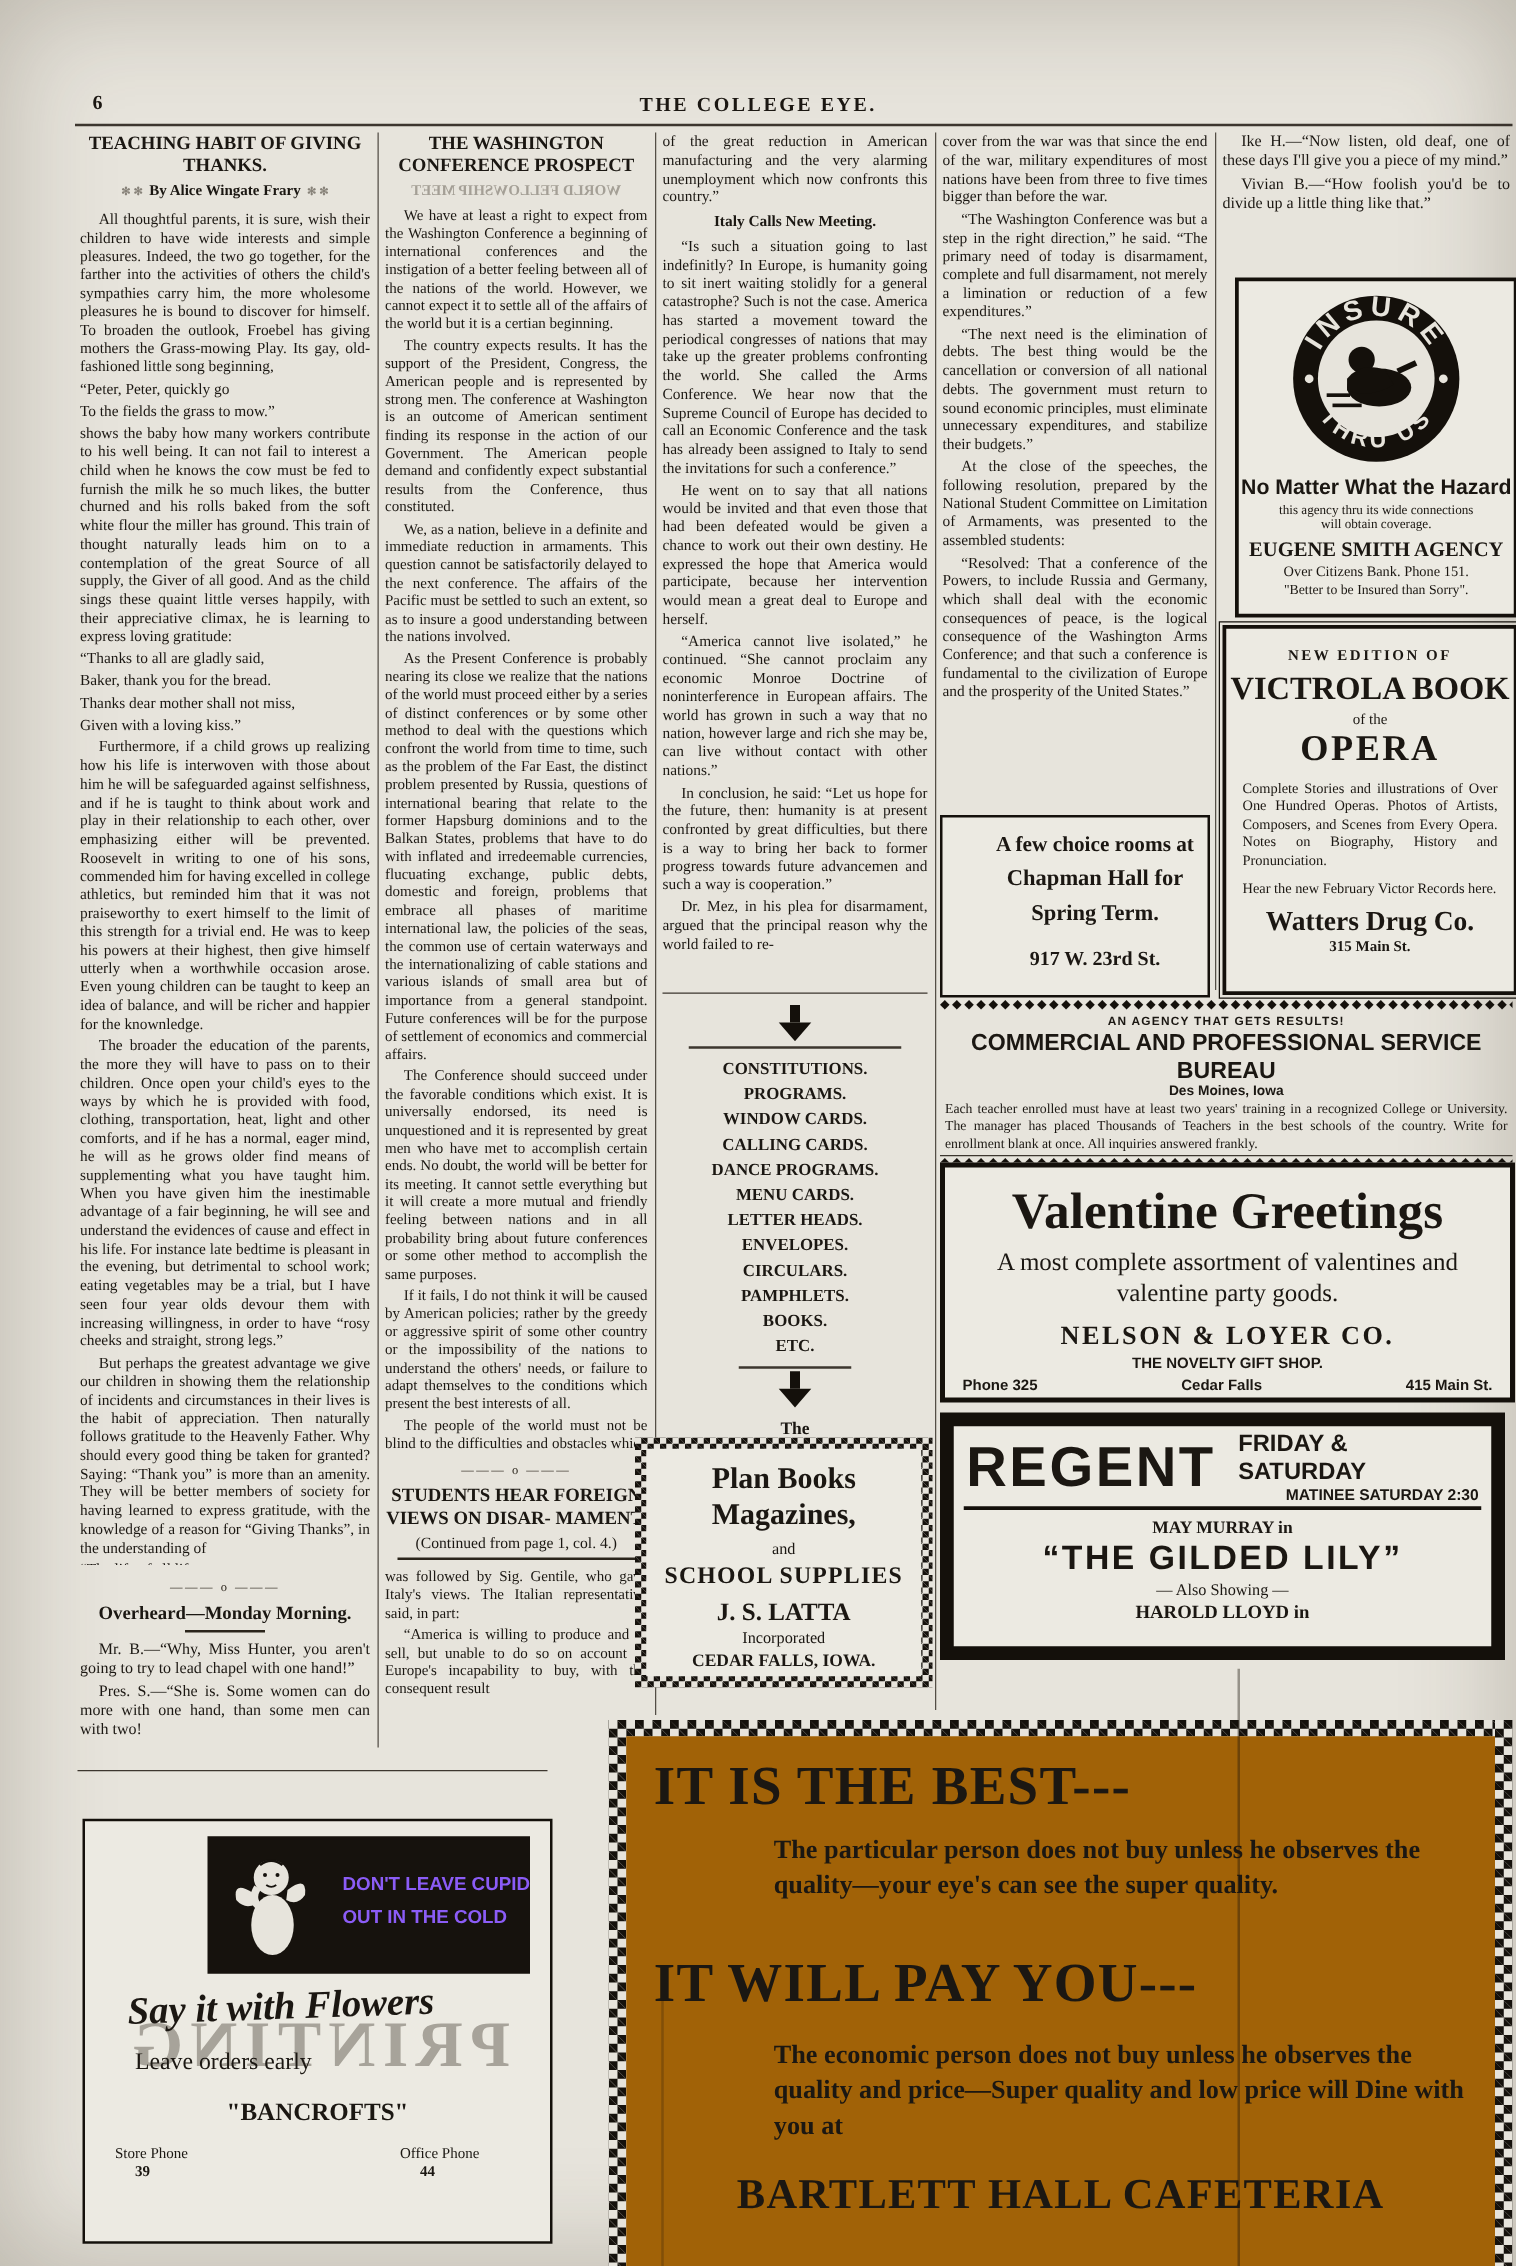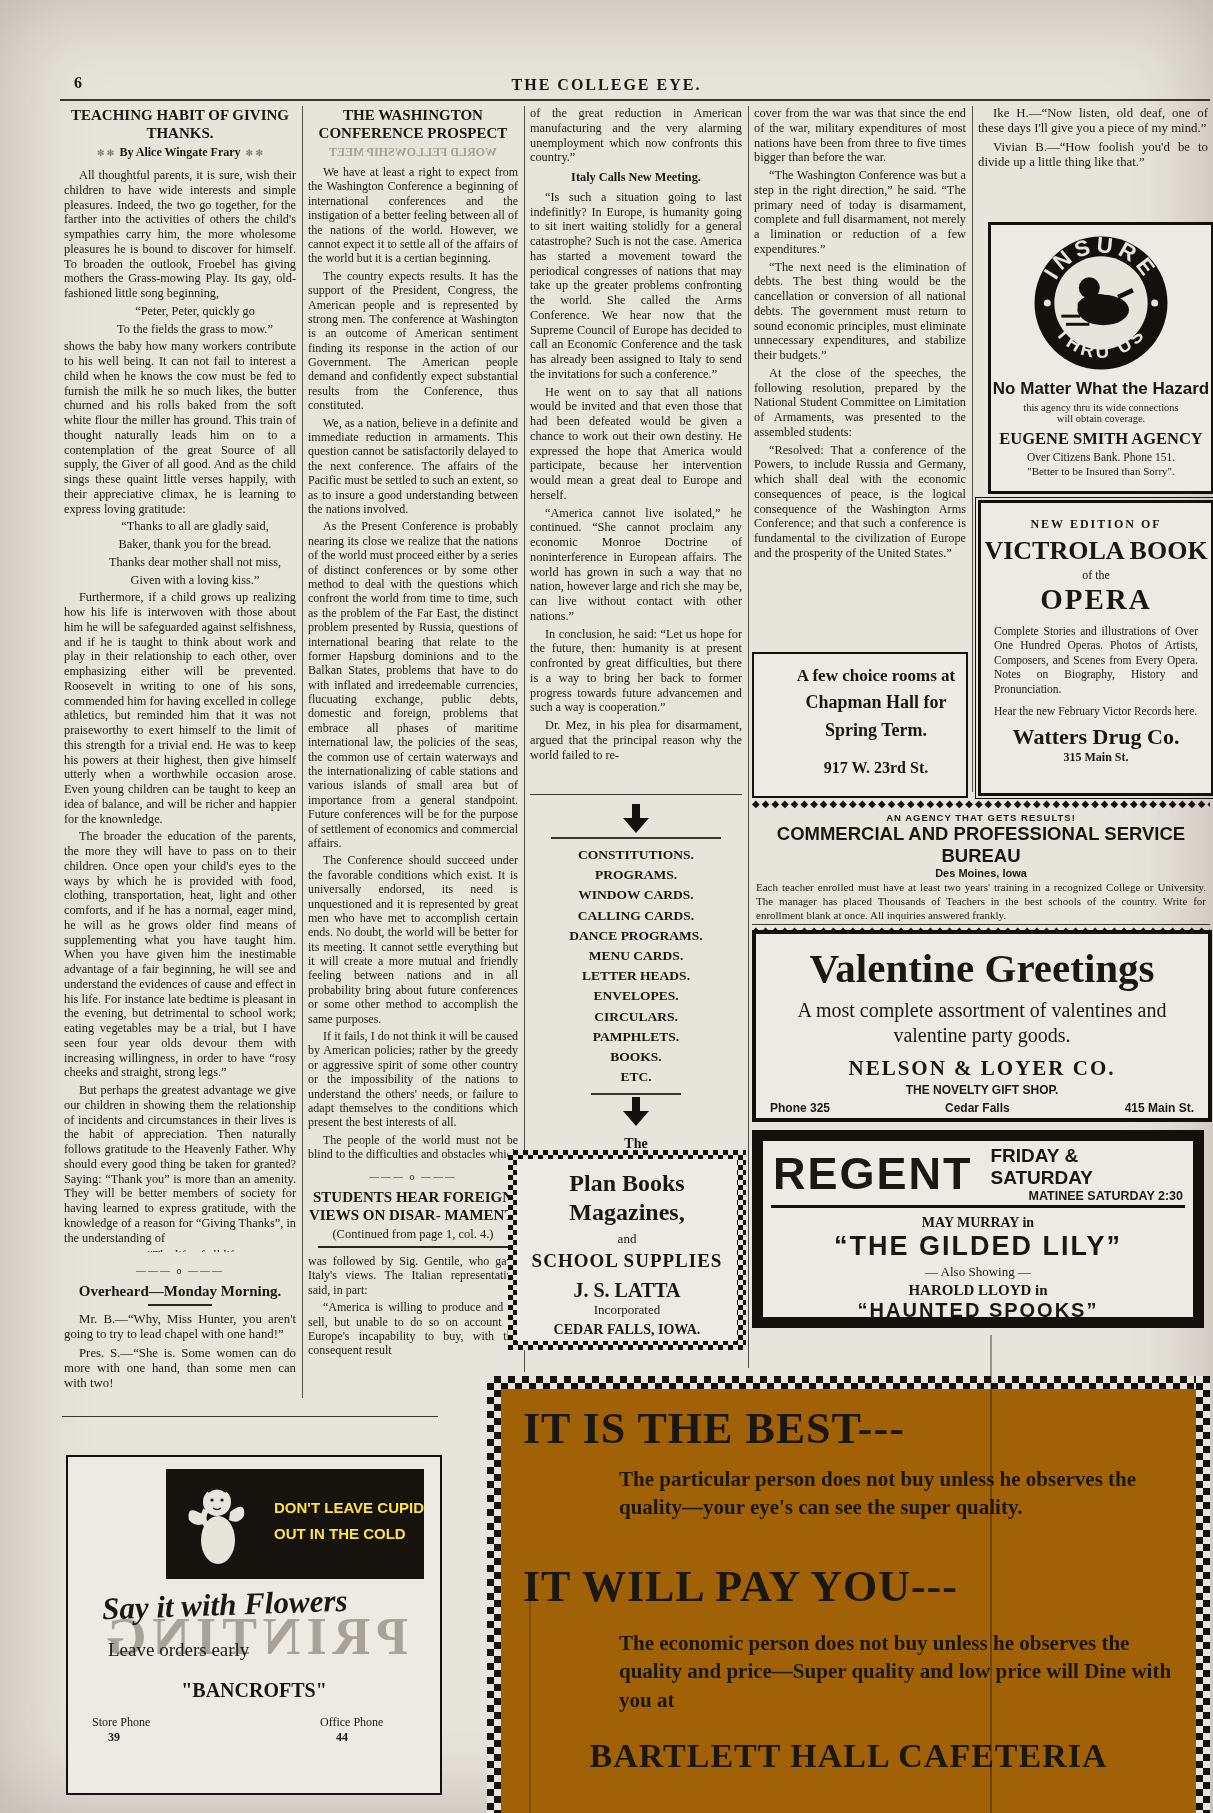--- a/index.html
+++ b/index.html
@@ -6,21 +6,21 @@
   .page{position:relative;width:1213px;height:1813px;margin:0 auto;background:#e7e4dc;
         font-family:"Liberation Serif","DejaVu Serif",serif;color:#1b1712;overflow:hidden;
         box-shadow:inset 0 0 90px rgba(70,58,40,.28);}
   .abs{position:absolute;}
   .vrule{position:absolute;width:1px;background:rgba(35,28,20,.75);}
   .hrule{position:absolute;height:2px;background:rgba(30,24,16,.85);}
   .crease{position:absolute;width:2px;background:rgba(30,22,12,.4);}
 
   
   .col p{margin:0 0 3px;text-indent:15px;text-align:justify;line-height:1.2;}
-  .col p.verse{text-indent:0;text-align:center;margin-left:30px;}
+  .col p.verse{text-indent:0;text-align:left;}
   .col p.subhead{text-indent:0;text-align:center;font-weight:bold;margin:5px 0;}
   .col p.noindent{text-indent:0;}
   .f120 p{font-size:12px;}
   .f123 p{font-size:12.3px;}
   .f128 p{font-size:12.8px;}
   .art-title{font-weight:bold;text-align:center;font-size:15px;line-height:1.2;margin:0 0 3px;}
   .byline{text-align:center;font-weight:bold;font-size:12px;margin:0 0 8px;}
   .byline::before,.byline::after{content:"✻ ✻";color:rgba(40,32,22,.5);font-size:9px;margin:0 5px;}
   .divider{text-align:center;margin:4px 0;color:#2a241b;}
   .divider::before{content:"——— o ———";font-size:10px;letter-spacing:2px;}
@@ -288,37 +288,36 @@
       <div style="margin-left:18px;">
         <div class="bold sans" style="font-size:19px;">FRIDAY &amp; SATURDAY</div>
         <div class="bold sans" style="font-size:12.5px;text-align:right;">MATINEE SATURDAY 2:30</div>
       </div>
     </div>
     <div style="height:3px;background:#14100b;margin:0 8px;"></div>
     <div class="ctr bold" style="font-size:14px;margin-top:7px;">MAY MURRAY in</div>
     <div class="ctr bold sans" style="font-size:27px;letter-spacing:2px;">“THE GILDED LILY”</div>
     <div class="ctr" style="font-size:13px;margin-top:2px;">— Also Showing —</div>
     <div class="ctr bold" style="font-size:15px;margin-top:2px;">HAROLD LLOYD in</div>
-    <div class="ctr bold sans" style="font-size:20px;letter-spacing:2px;">“HAUNTED SPOOKS”</div>
   </div>
 
   <div class="abs" style="left:66px;top:1455px;width:372px;height:336px;border:2px solid #14100b;background:#eceae2;">
     <div class="abs" style="left:98px;top:12px;width:258px;height:110px;background:#16120d;">
       <svg width="100" height="104" viewBox="0 0 100 100" style="position:absolute;left:6px;top:3px;">
         <path d="M30,40 q-16,-10 -13,6 q7,8 16,3 z" fill="#e7e4dc"></path>
         <path d="M58,38 q16,-12 14,4 q-6,9 -15,4 z" fill="#e7e4dc"></path>
         <circle cx="45" cy="28" r="14" fill="#e7e4dc"></circle>
         <ellipse cx="46" cy="66" rx="17" ry="24" fill="#e7e4dc"></ellipse>
         <path d="M34,36 q-6,10 2,16" stroke="#e7e4dc" stroke-width="6" fill="none"></path>
         <circle cx="40" cy="26" r="1.6" fill="#16120d"></circle>
         <circle cx="50" cy="26" r="1.6" fill="#16120d"></circle>
         <path d="M41,34 q4,3 8,0" stroke="#16120d" stroke-width="1.5" fill="none"></path>
         <path d="M36,18 q9,-7 18,0" stroke="#16120d" stroke-width="2" fill="none"></path>
       </svg>
-      <div class="sans bold" style="position:absolute;left:108px;top:26px;color:#fde047;font-size:15px;line-height:1.7;">
+      <div class="sans bold" style="position:absolute;left:108px;top:26px;color:#8b5cf6;font-size:15px;line-height:1.7;">
         <div>DON'T LEAVE CUPID</div>
         <div>OUT IN THE COLD</div>
       </div>
     </div>
     <div class="abs bleed bold ctr" style="left:0;top:150px;width:100%;font-size:52px;letter-spacing:6px;">PRINTING</div>
     <div class="abs bold" style="left:34px;top:130px;font-size:31px;font-style:italic;transform:rotate(-2deg);">Say it with Flowers</div>
     <div class="abs" style="left:40px;top:182px;font-size:19px;">Leave orders early</div>
     <div class="abs bold ctr" style="left:0;top:222px;width:100%;font-size:20px;">"BANCROFTS"</div>
     <div class="abs" style="left:24px;top:258px;font-size:12px;">
       <div>Store Phone</div>

